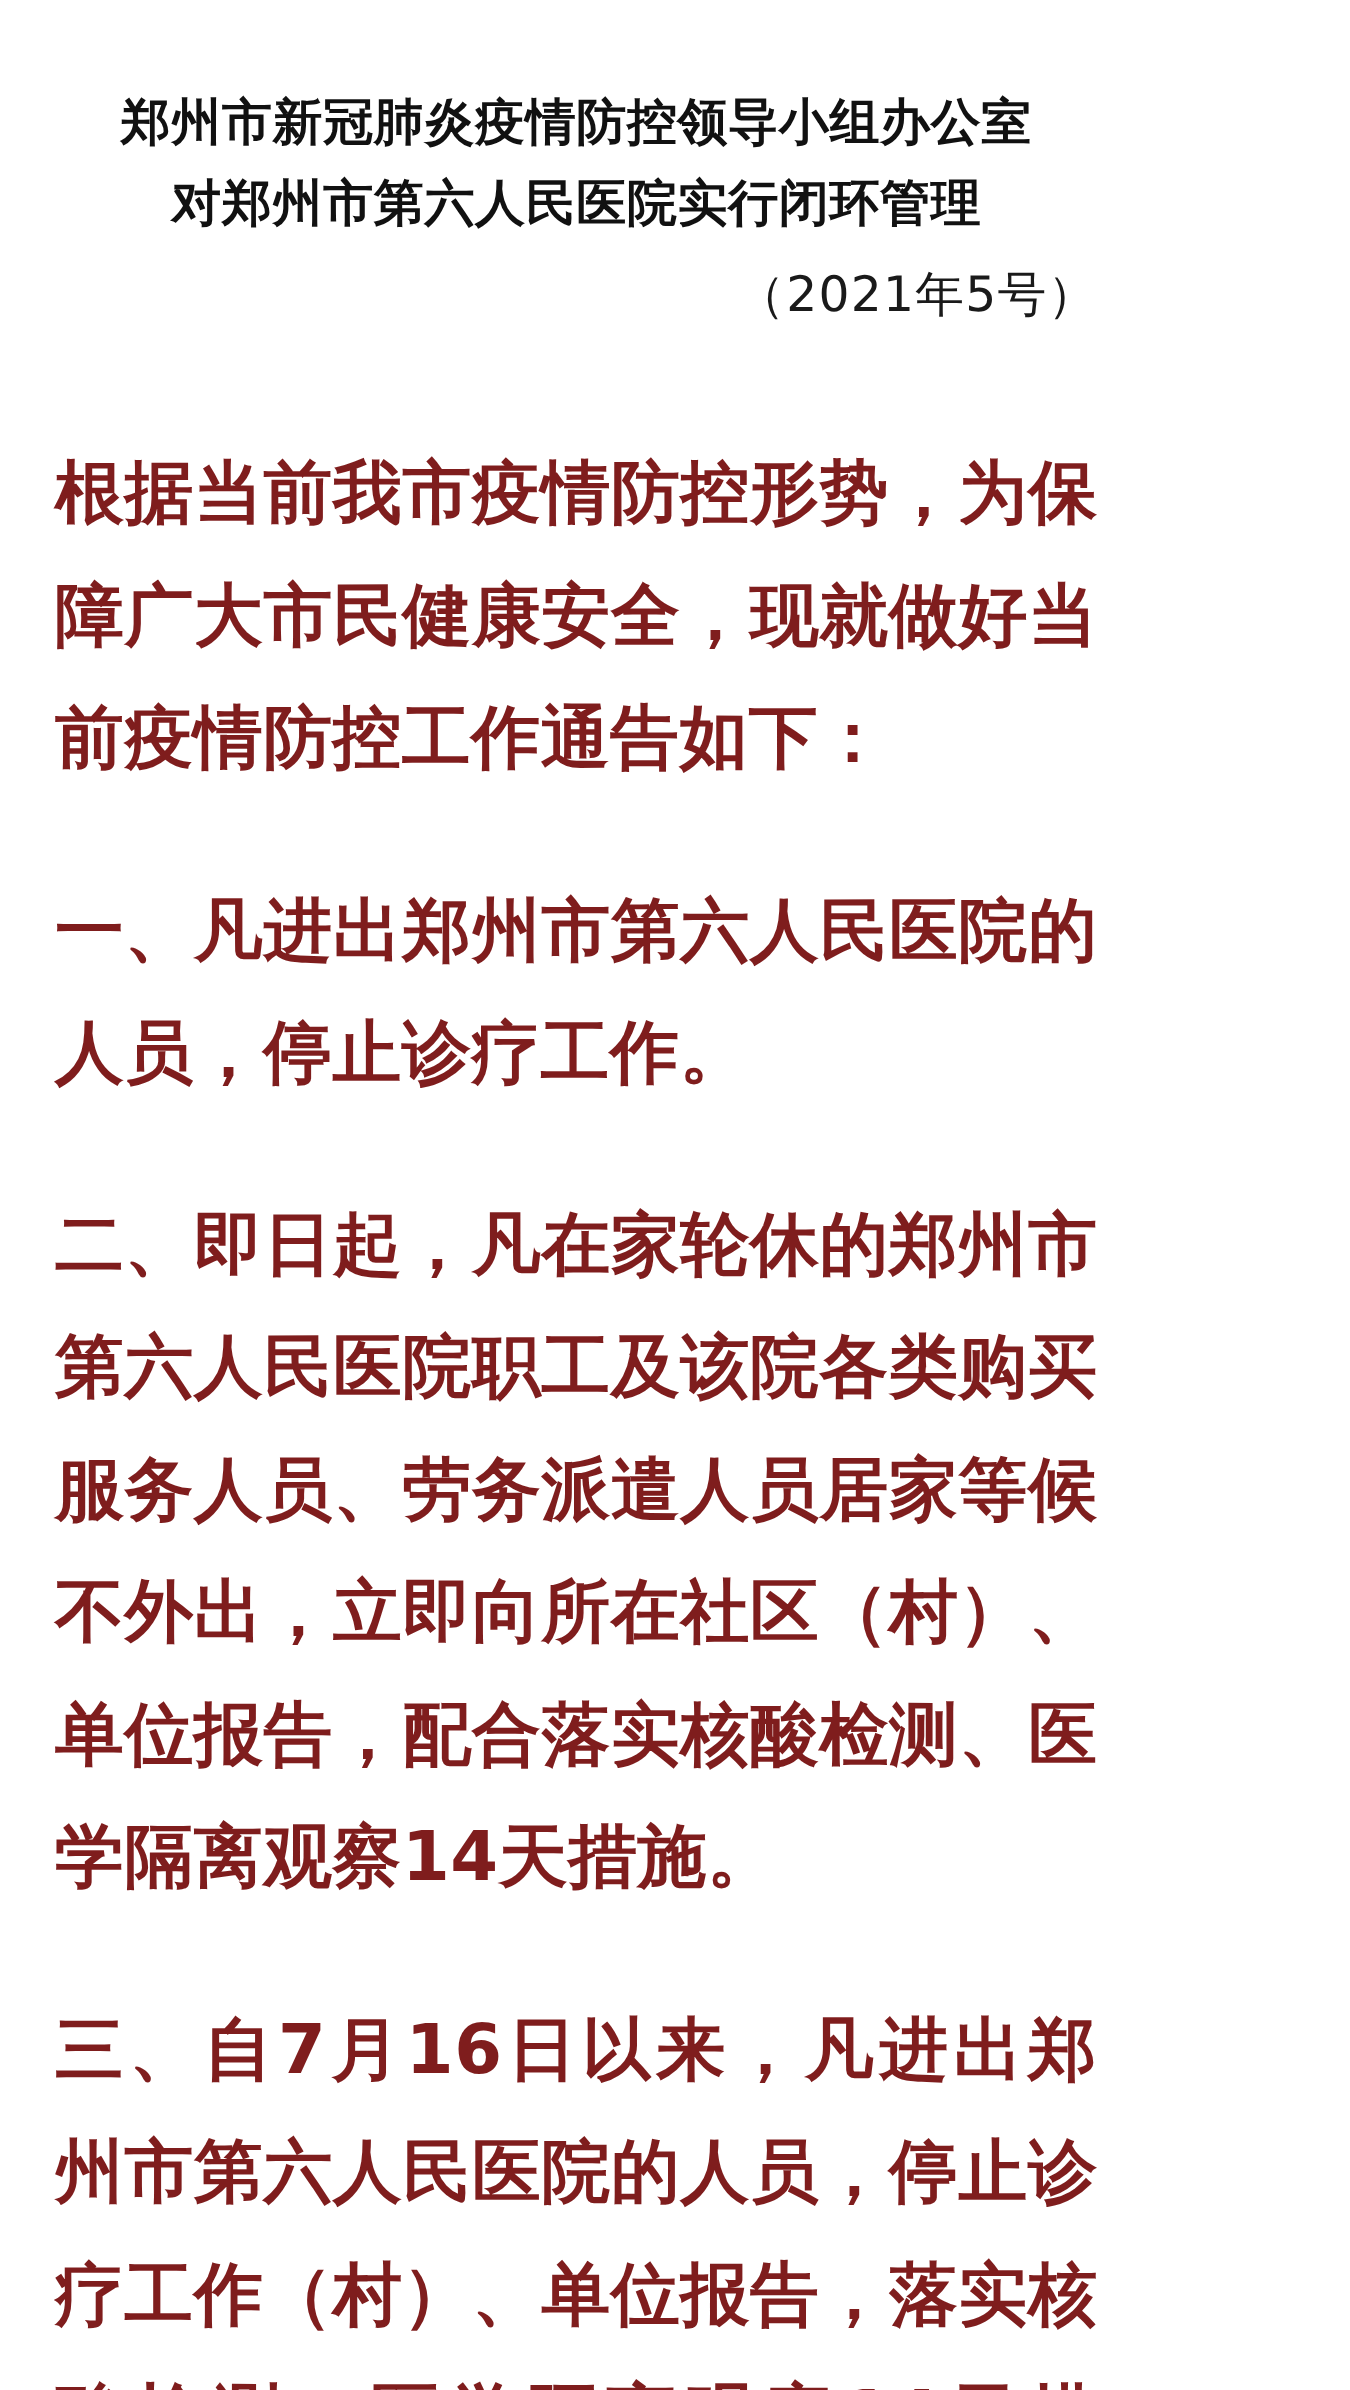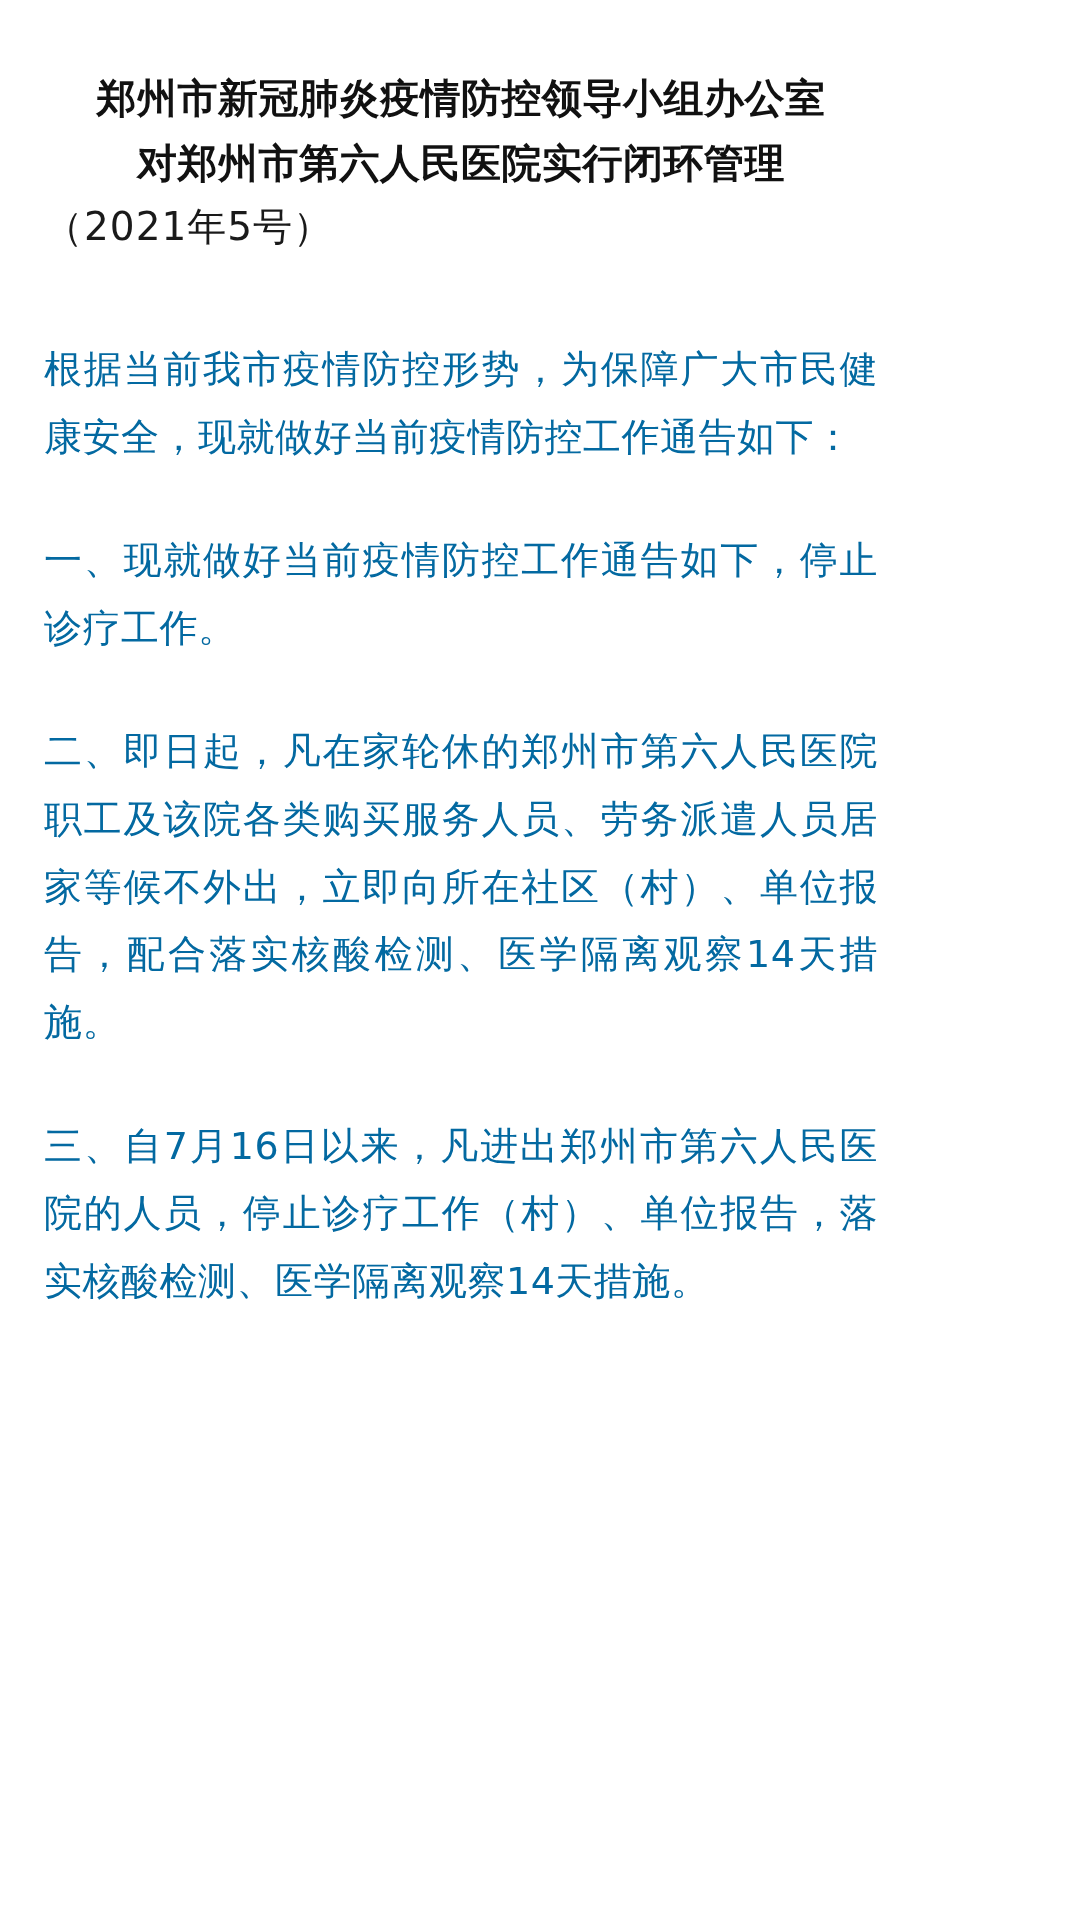--- a/index.html
+++ b/index.html
@@ -28,56 +28,58 @@
     font-size: 40px;
     line-height: 1.62;
     letter-spacing: 0.5px;
     color: #111111;
     margin: 18px 0 0 0;
   }
   .doc-title .title-line {
     display: block;
   }
   .doc-number {
-    text-align: left;
+    text-align: right;
     font-weight: 400;
     font-size: 39px;
     line-height: 1.6;
     color: #1a1a1a;
+    margin-top: 10px;
     letter-spacing: 1px;
   }
   .body-block {
     margin-top: 78px;
   }
   .para {
-    font-size: 38px;
+    font-size: 55px;
     line-height: 1.78;
-    color: #0369a1;
+    color: #7f1d1d;
     text-align: justify;
     text-justify: inter-ideograph;
     margin: 0 0 56px 0;
     letter-spacing: 0.5px;
     word-break: break-all;
+    font-weight: bold;
   }
   .para:last-child {
     margin-bottom: 0;
   }
 </style>
 </head>
 <body>
 
 <div class="page">
 
   <div class="doc-title">
     <span class="title-line">郑州市新冠肺炎疫情防控领导小组办公室</span>
     <span class="title-line">对郑州市第六人民医院实行闭环管理</span>
   </div>
 
   <div class="doc-number">（2021年5号）</div>
 
   <div class="body-block">
     <p class="para">根据当前我市疫情防控形势，为保障广大市民健康安全，现就做好当前疫情防控工作通告如下：</p>
-    <p class="para">一、现就做好当前疫情防控工作通告如下，停止诊疗工作。</p>
+    <p class="para">一、凡进出郑州市第六人民医院的人员，停止诊疗工作。</p>
     <p class="para">二、即日起，凡在家轮休的郑州市第六人民医院职工及该院各类购买服务人员、劳务派遣人员居家等候不外出，立即向所在社区（村）、单位报告，配合落实核酸检测、医学隔离观察14天措施。</p>
     <p class="para">三、自7月16日以来，凡进出郑州市第六人民医院的人员，停止诊疗工作（村）、单位报告，落实核酸检测、医学隔离观察14天措施。</p>
   </div>
 
 </div>
 
 </body></html>

